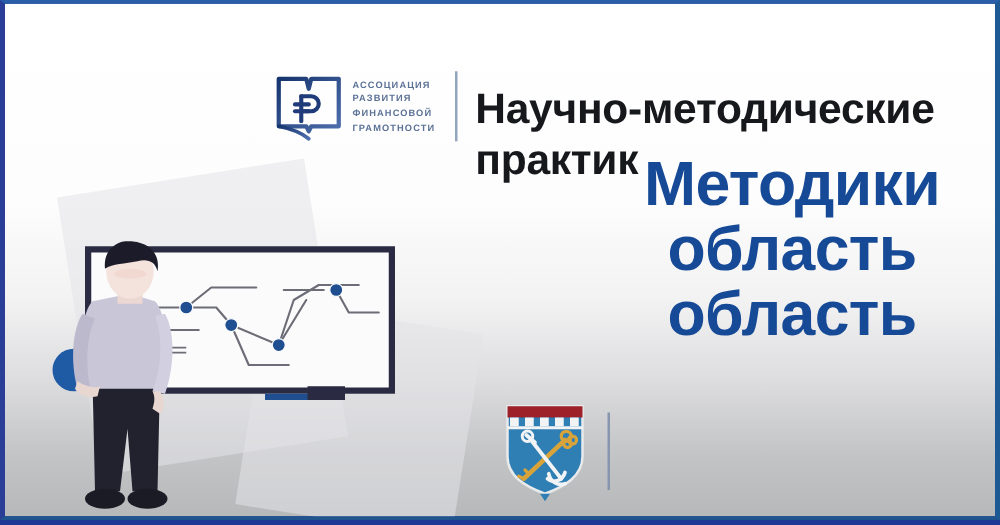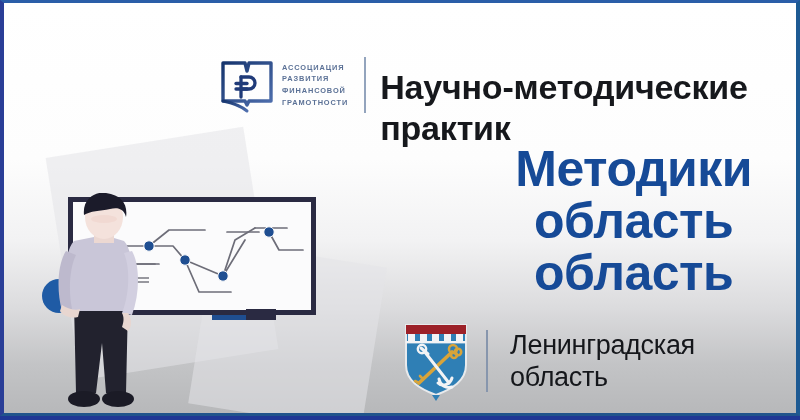--- a/index.html
+++ b/index.html
@@ -36,21 +36,20 @@
   .hdr-title{
     color:#16181c;font-size:34px;font-weight:700;line-height:1.22;
     letter-spacing:-.2px;white-space:nowrap;margin-top:46px;
   }
 
   
   .main-title{
     position:absolute;right:44px;top:118px;text-align:center;
     color:#164a97;font-size:50px;font-weight:700;line-height:1.04;
     letter-spacing:-.5px;
-    margin-top:22px;
   }
   .main-title span{display:block;}
 
   
   .region{position:absolute;left:398px;top:318px;display:flex;align-items:center;}
   .coa{width:68px;height:80px;flex:0 0 auto;}
   .region-divider{width:2px;height:62px;background:#8796ad;margin:0 22px 0 16px;flex:0 0 auto;}
   .region-name{
     color:#15171b;font-size:27px;font-weight:400;line-height:1.2;
     letter-spacing:-.3px;white-space:nowrap;
@@ -154,24 +153,20 @@
         <path d="M36 62 C40 66, 48 64, 50 57"></path>
         <path d="M50 66 C44 68, 38 64, 37 58"></path>
         <path d="M19 27 L26 33"></path>
       </g>
       <circle cx="20" cy="28" r="4.2" fill="none" stroke="#f2f3f5" stroke-width="2.4"></circle>
       <path d="M30 74 L34 80 L38 74 Z" fill="#2f7fb5"></path>
     </svg>
 
     <div class="region-divider"></div>
 
-    <div class="region-name">
-      <span>Ленинградская</span>
-      <span>область</span>
-    </div>
   </div>
 
   <div class="illus">
     <div class="paper a"></div>
     <div class="paper b"></div>
 
     <div class="dot big-tl"></div>
 
     <div class="ring"></div>
 

